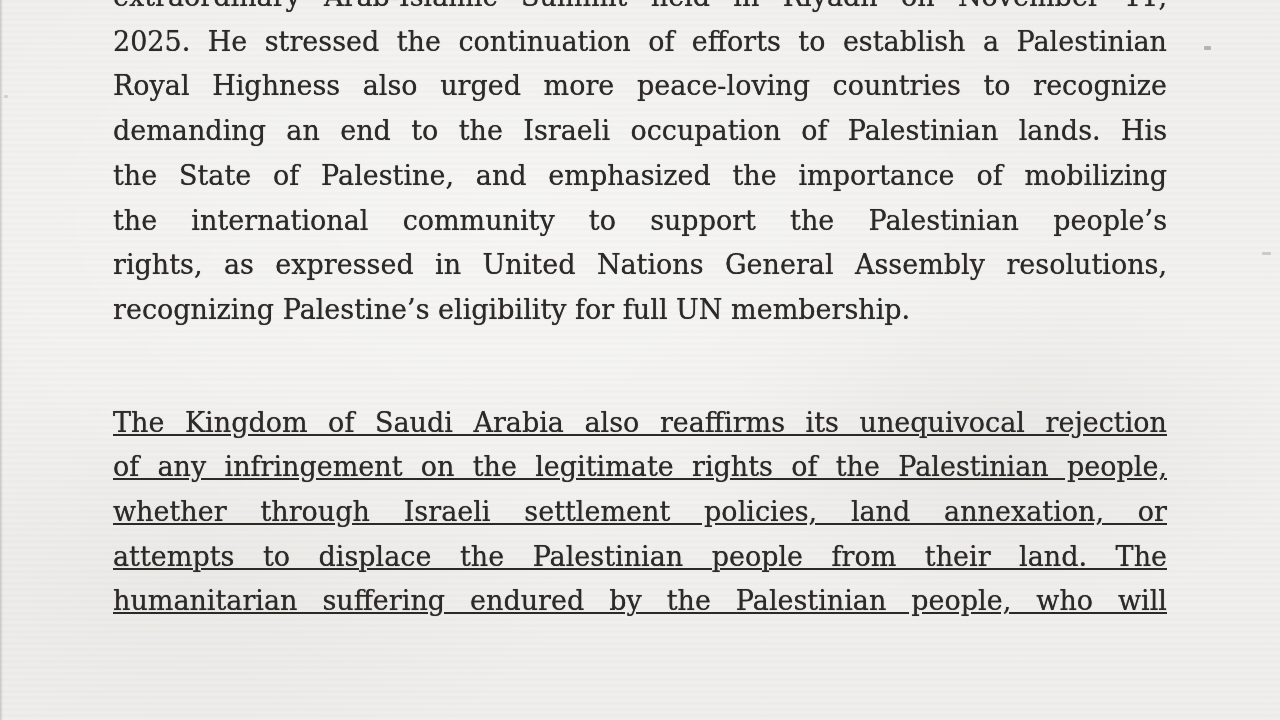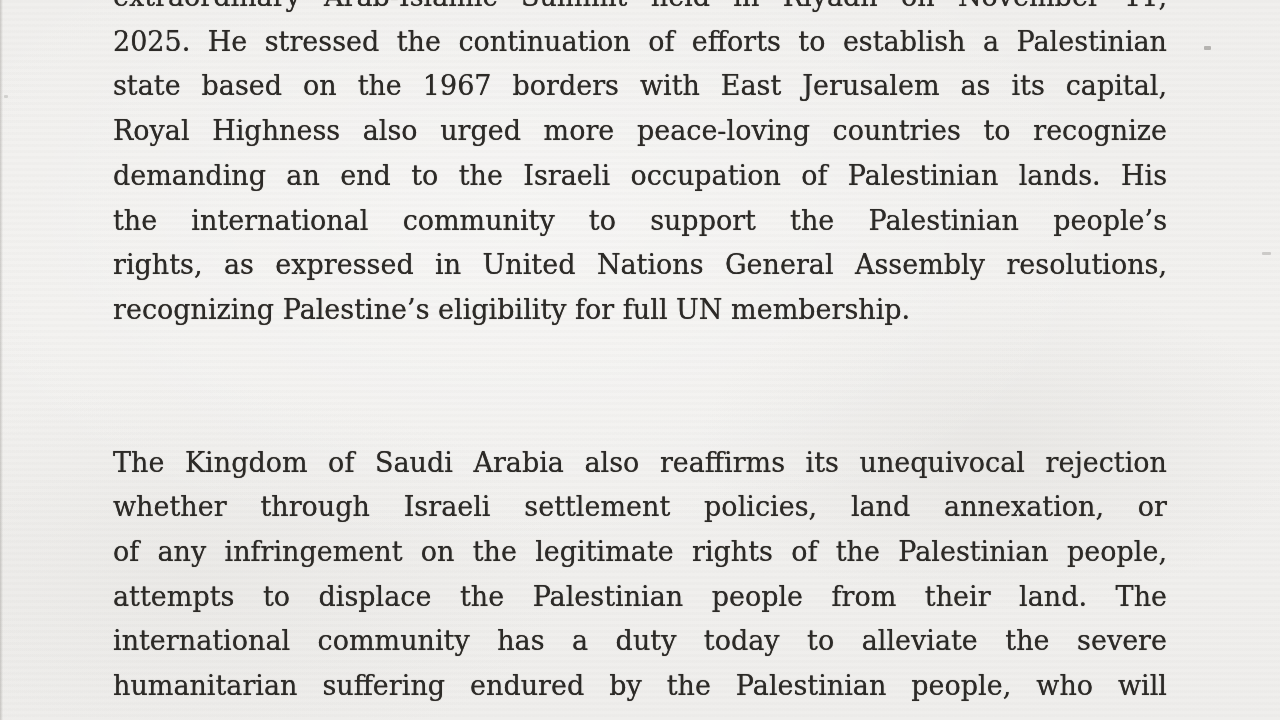--- a/index.html
+++ b/index.html
@@ -39,21 +39,22 @@
     padding-left: 113px;
     padding-right: 113px;
     color: #2c2a27;
     font-size: 27px;
     line-height: 44.7px;
     text-shadow: 0 0 0.7px rgba(48,45,40,0.85);
     font-variant-numeric: oldstyle-nums;
     font-feature-settings: "onum" 1;
   }
   .para-gap {
-    margin-top: 108px;
+    margin-top: 68px;
+    text-decoration: underline;
   }
   .line {
     text-align: justify;
     text-align-last: justify;
     white-space: normal;
   }
   .line.last {
     text-align: right;
     text-align-last: left;
   }
@@ -72,28 +73,27 @@
 <div class="page-texture"></div>
 <div class="edge-left"></div>
 <span class="speck speck-1"></span>
 <span class="speck speck-2"></span>
 <span class="speck speck-3"></span>
 
 <div class="doc" id="doc">
     <div>
       <div class="line">extraordinary Arab-Islamic Summit held in Riyadh on November 11,</div>
       <div class="line">2025. He stressed the continuation of efforts to establish a Palestinian</div>
-      <div class="line">state based on the 1967 borders with East Jerusalem as its capital,</div>
       <div class="line">Royal Highness also urged more peace-loving countries to recognize</div>
       <div class="line">demanding an end to the Israeli occupation of Palestinian lands. His</div>
+      <div class="line">the State of Palestine, and emphasized the importance of mobilizing</div>
       <div class="line">the international community to support the Palestinian people’s</div>
       <div class="line">rights, as expressed in United Nations General Assembly resolutions,</div>
       <div class="line last">recognizing Palestine’s eligibility for full UN membership.</div>
     </div>
     <div class="para-gap">
       <div class="line">The Kingdom of Saudi Arabia also reaffirms its unequivocal rejection</div>
+      <div class="line">of any infringement on the legitimate rights of the Palestinian people,</div>
       <div class="line">whether through Israeli settlement policies, land annexation, or</div>
-      <div class="line">of any infringement on the legitimate rights of the Palestinian people,</div>
       <div class="line">attempts to displace the Palestinian people from their land. The</div>
-      <div class="line">international community has a duty today to alleviate the severe</div>
       <div class="line">humanitarian suffering endured by the Palestinian people, who will</div>
     </div>
   </div>
 
 </body></html>

